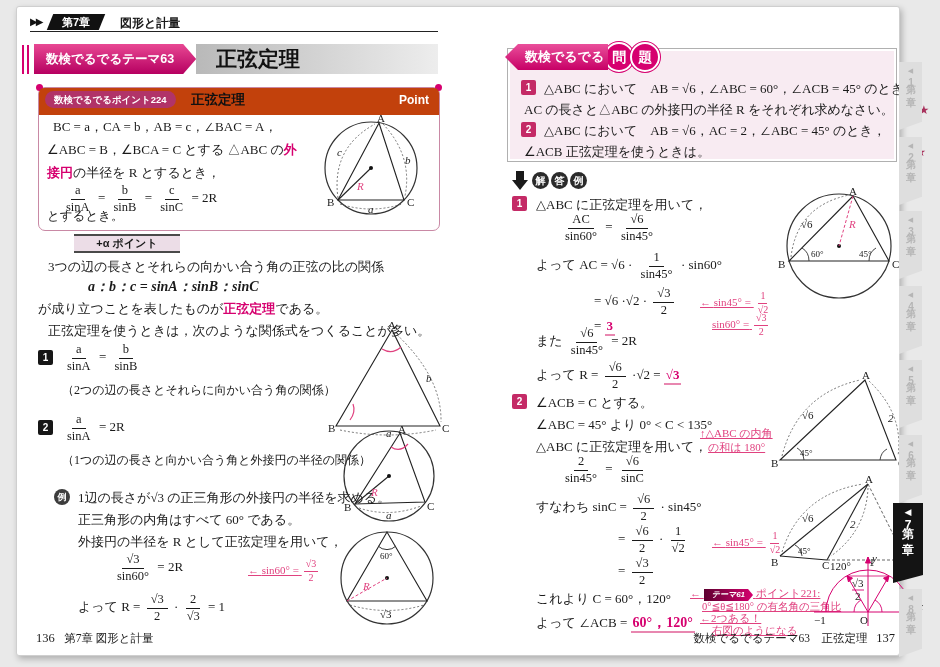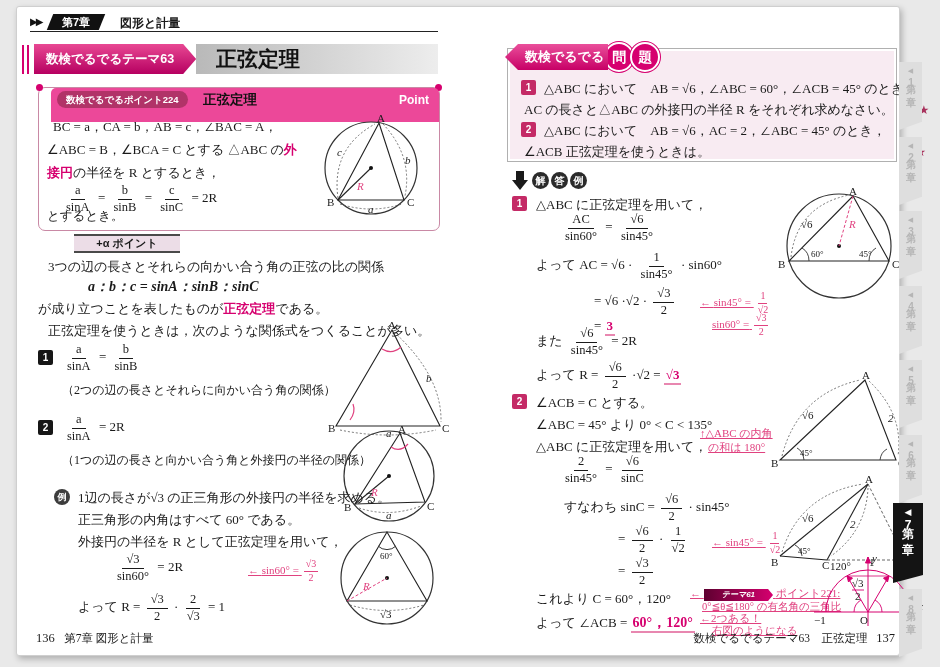--- a/index.html
+++ b/index.html
@@ -18,21 +18,21 @@
   
   .stripes{position:absolute;background:repeating-linear-gradient(90deg,#d6006f 0 2px,#fff 2px 5px);}
   .tlabel{position:absolute;background:linear-gradient(#e84893,#b60061);color:#fff;
           font:bold 12.5px/30px "Liberation Sans",sans-serif;padding:0 22px 0 12px;
           clip-path:polygon(0 0,calc(100% - 13px) 0,100% 50%,calc(100% - 13px) 100%,0 100%);}
   .tbar{position:absolute;background:linear-gradient(to right,#b9b9b9,#ededed);}
   .ttitle{position:absolute;font:bold 21px/30px "Liberation Sans",sans-serif;color:#111;}
   
   .pbox{position:absolute;border:1.5px solid #c989a5;border-radius:7px;background:#fff;}
   .pdot{position:absolute;width:7px;height:7px;border-radius:50%;background:#d6006f;}
-  .phead{position:absolute;left:12px;top:0;right:0;height:34px;background:#ec4899;
+  .phead{position:absolute;left:0;top:0;right:0;height:27px;background:#c2410c;
          border-radius:5px 5px 0 0;}
   .pbadge{position:absolute;left:6px;top:3px;background:#b13368;color:#fff;border-radius:9px;
           font:bold 9.5px/17px "Liberation Sans",sans-serif;padding:0 9px;}
   .ptitle{position:absolute;left:152px;top:2px;font:bold 13.5px/20px "Liberation Sans",sans-serif;color:#111;}
   .ppoint{position:absolute;right:10px;top:3px;color:#fff;font:bold 12px/18px "Liberation Sans",sans-serif;}
   
   .alpha{position:absolute;background:#ecdde7;border-top:2px solid #4a4a4a;border-bottom:2px solid #4a4a4a;
          font:bold 11px/15px "Liberation Sans",sans-serif;text-align:center;}
   .sq{position:absolute;width:15px;height:15px;background:#161616;color:#fff;border-radius:2px;
       font:bold 10px/15px "Liberation Sans",sans-serif;text-align:center;}
@@ -54,21 +54,21 @@
   .qrib{background:linear-gradient(#ea4f9b,#c70066);color:#fff;height:26px;
         font:bold 13px/26px "Liberation Sans",sans-serif;padding:0 4px 0 20px;
         clip-path:polygon(0 50%,13px 0,100% 0,100% 100%,13px 100%);}
   .qcir{width:26px;height:26px;border-radius:50%;background:#d6006f;border:2px solid #fff;
         box-shadow:0 0 0 1px #d6006f;color:#fff;font:bold 14px/26px "Liberation Sans",sans-serif;
         text-align:center;margin-left:-4px;}
   .stars{color:#a8315c;font-size:12px;letter-spacing:1px;}
   .acir{display:inline-block;width:17px;height:17px;border-radius:50%;background:#2b2b2b;color:#fff;
         font:bold 10px/17px "Liberation Sans",sans-serif;text-align:center;margin-right:2px;}
   .theme-badge{display:inline-block;background:linear-gradient(90deg,#5e0030,#d6006f);color:#fff;
-        font:italic bold 8px/12px "Liberation Sans",sans-serif;padding:0 18px;
+        font:italic bold 8px/12px "Liberation Sans",sans-serif;padding:0 8px;
         clip-path:polygon(0 0,calc(100% - 5px) 0,100% 50%,calc(100% - 5px) 100%,0 100%);}
   
   .tab{position:absolute;left:899px;width:23px;height:68px;background:#dedede;
        clip-path:polygon(0 0,100% 0,100% 88%,0 100%);display:flex;flex-direction:column;
        align-items:center;padding-top:5px;box-sizing:border-box;color:#b5b5b5;}
   .tab .arr{font-size:7px;line-height:9px;}
   .tab .vlabel{writing-mode:vertical-rl;text-orientation:upright;
        font:bold 10px/1 "Liberation Sans",sans-serif;letter-spacing:1px;}
   .tab.active{left:893px;width:30px;height:80px;background:#141414;color:#fff;
        clip-path:polygon(0 0,100% 0,100% 90%,0 100%);}
@@ -364,21 +364,21 @@
     <span class="frac">
         <span class="num">2</span>
         <span class="den">sin45°</span>
       </span>
     <span>=</span>
     <span class="frac">
         <span class="num">√6</span>
         <span class="den">sinC</span>
       </span>
   </div>
-  <div class="row" style="left:536px;top:492px;margin-left:28px;">
+  <div class="row" style="left:536px;top:492px;">
     <span>すなわち sinC =</span>
     <span class="frac">
         <span class="num">√6</span>
         <span class="den">2</span>
       </span>
     <span>· sin45°</span>
   </div>
   <div class="row" style="left:618px;top:524px;">
     <span>=</span>
     <span class="frac">

